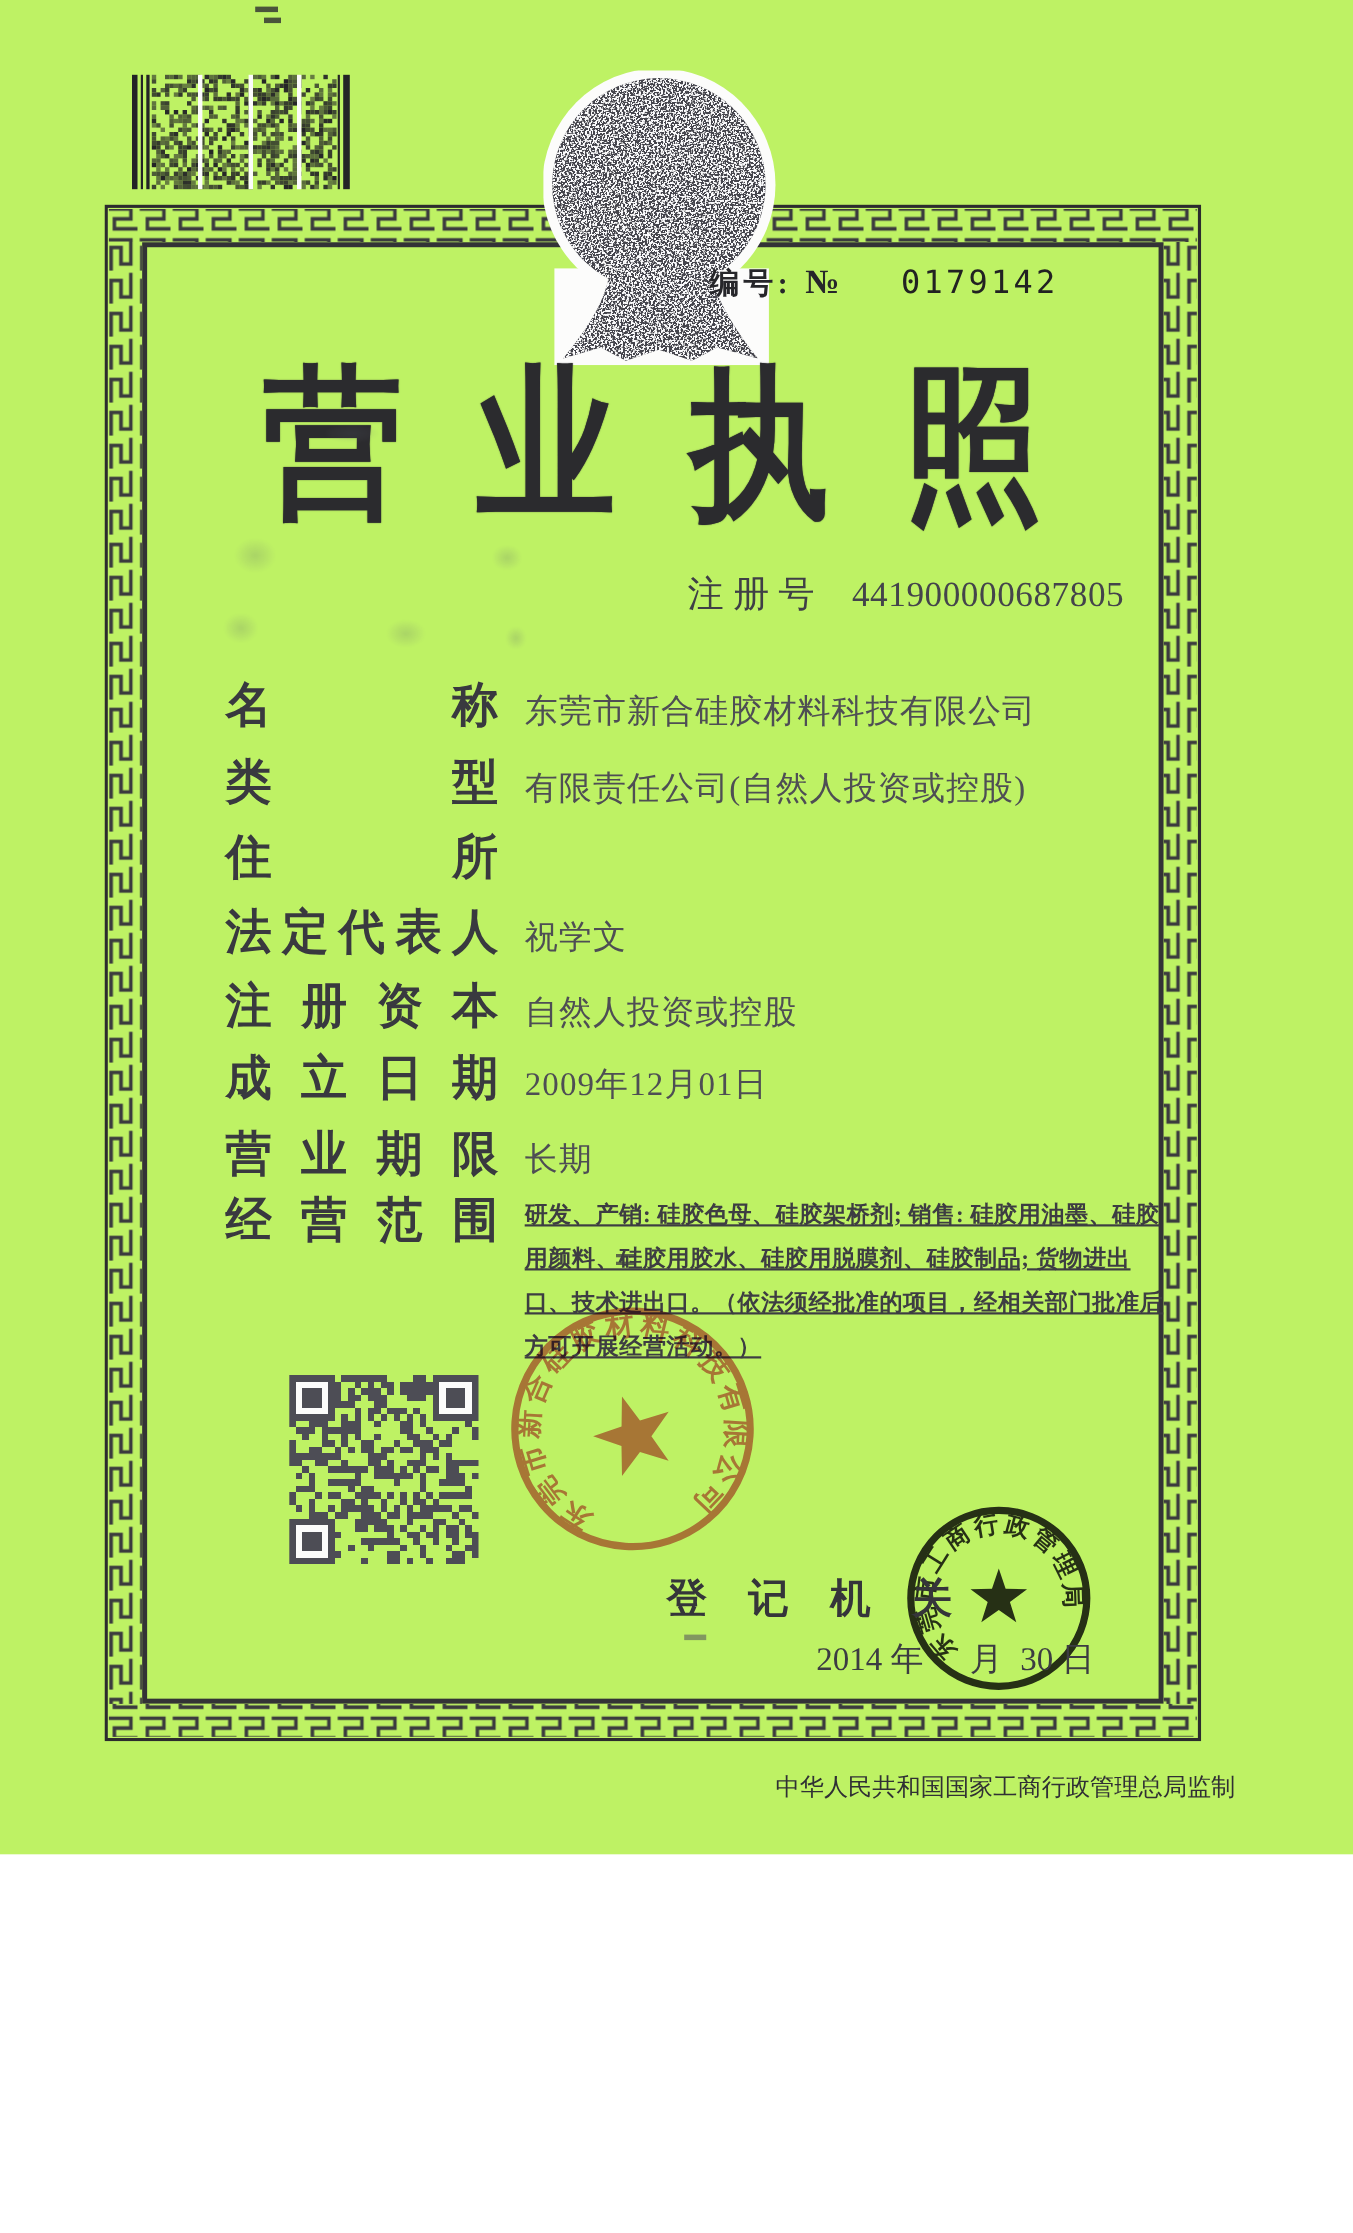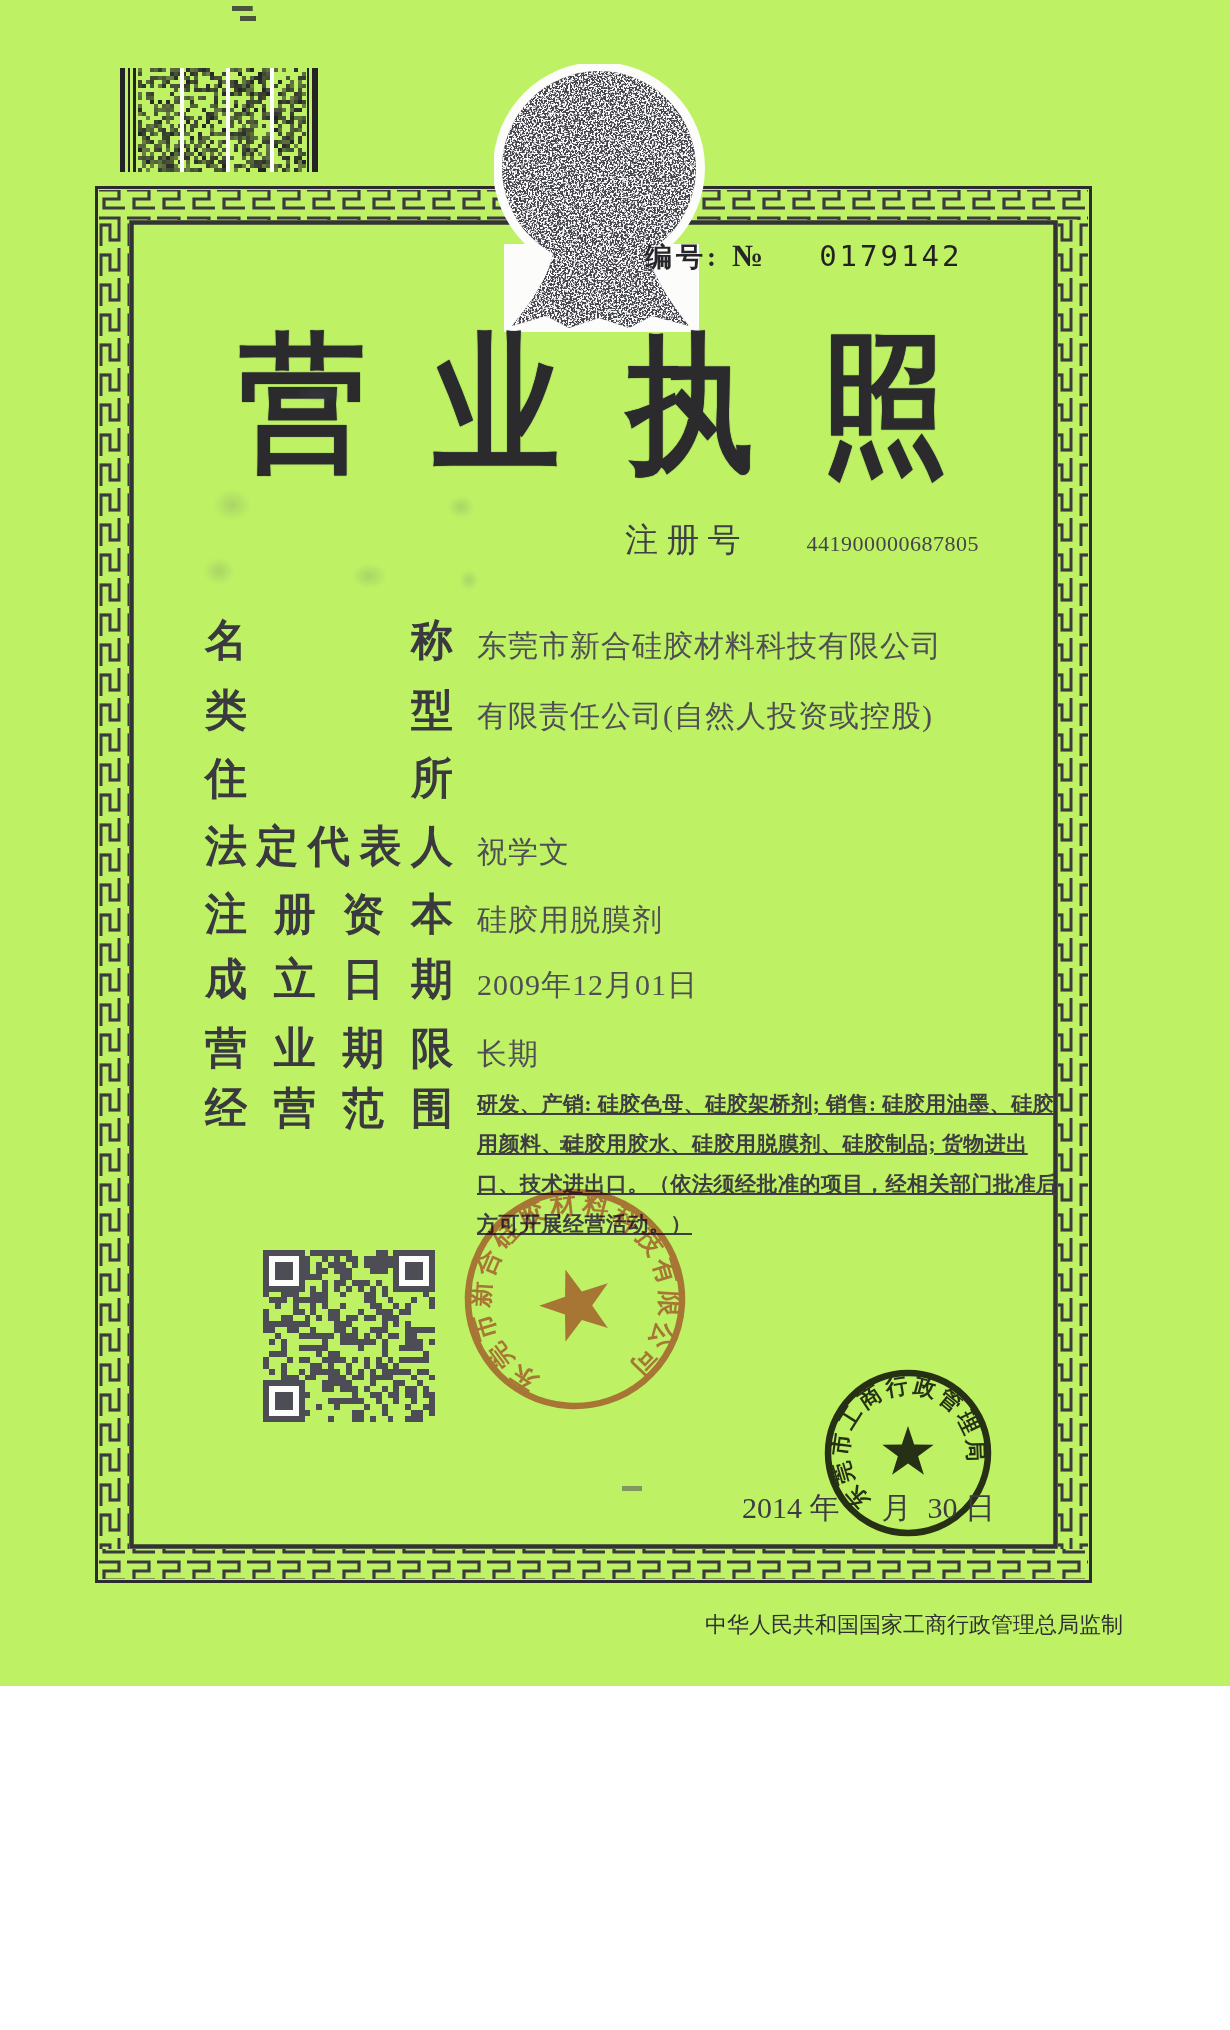--- a/index.html
+++ b/index.html
@@ -15,21 +15,21 @@
 
   
   .title{left:95px;top:306px;width:997px;text-align:center;font-size:126px;font-weight:800;
          color:#2b2b2e;letter-spacing:68px;text-indent:68px;transform:scaleY(1.18);
          transform-origin:top center;font-family:"Liberation Sans",sans-serif;
          text-shadow:0 0 1px #2b2b2e;}
 
   
   .regline{left:625px;top:518px;display:flex;align-items:baseline;gap:34px;color:#3f3f46;}
   .regline .lab{font-size:33px;white-space:pre;font-weight:500;}
-  .regline .num{font-size:22px;letter-spacing:0.5px;color:#44444b;margin-left:32px;}
+  .regline .num{font-size:32px;letter-spacing:0.5px;color:#44444b;}
 
   
   .row{left:205px;display:flex;align-items:baseline;}
   .flabel{width:248px;display:flex;justify-content:space-between;font-size:42px;font-weight:600;
           color:#39393f;transform:scaleY(1.04);transform-origin:bottom;flex:none;}
   .fvalue{margin-left:24px;font-size:30px;color:#4e4e54;letter-spacing:1px;white-space:nowrap;}
   .row.scope{align-items:flex-start;}
   .row.scope .fvalue{white-space:normal;width:582px;font-size:21px;line-height:40px;
                      letter-spacing:0.5px;font-weight:600;color:#3d3d42;margin-top:2px;text-decoration:underline;}
 
@@ -766,21 +766,21 @@
       </div>
     <div class="fvalue">祝学文</div>
   </div>
   <div class="abs row" style="top:888px;">
     <div class="flabel">
         <span>注</span>
         <span>册</span>
         <span>资</span>
         <span>本</span>
       </div>
-    <div class="fvalue">硅胶用脱膜剂</div>
+    <div class="fvalue">自然人投资或控股</div>
   </div>
   <div class="abs row" style="top:953px;">
     <div class="flabel">
         <span>成</span>
         <span>立</span>
         <span>日</span>
         <span>期</span>
       </div>
     <div class="fvalue">2009年12月01日</div>
   </div>
@@ -1157,20 +1157,21 @@
     <circle cx="100" cy="100" r="80" fill="none" stroke="#1b1b1e" stroke-width="6.5"></circle>
     <g transform="rotate(-52 100 100)">
       <path id="cp2" d="M40,100 a60,60 0 1,1 120,0 a60,60 0 1,1 -120,0" fill="none"></path>
       <text font-size="22" font-weight="700" fill="#1b1b1e" letter-spacing="1" font-family="Liberation Serif, serif">
         <textPath href="#cp2" startOffset="0" textLength="252">东莞市工商行政管理局</textPath>
       </text>
     </g>
     <polygon fill="#1b1b1e" points="100,73 106.2,91.4 125.7,91.7 110.1,103.3 115.9,121.8 100,110.6 84.1,121.8 89.9,103.3 74.3,91.7 93.8,91.4"></polygon>
   </svg>
 
+  <div class="abs registrar">登 记 机 关</div>
   <div class="abs dash" style="left:622px;top:1486px;width:20px;height:5px;"></div>
   <div class="abs dateline">
     <span class="y">2014 年</span>
     <span class="m">月</span>
     <span class="d">30 日</span>
   </div>
 
   <div class="abs footer-right">中华人民共和国国家工商行政管理总局监制</div>
 
 </div>

